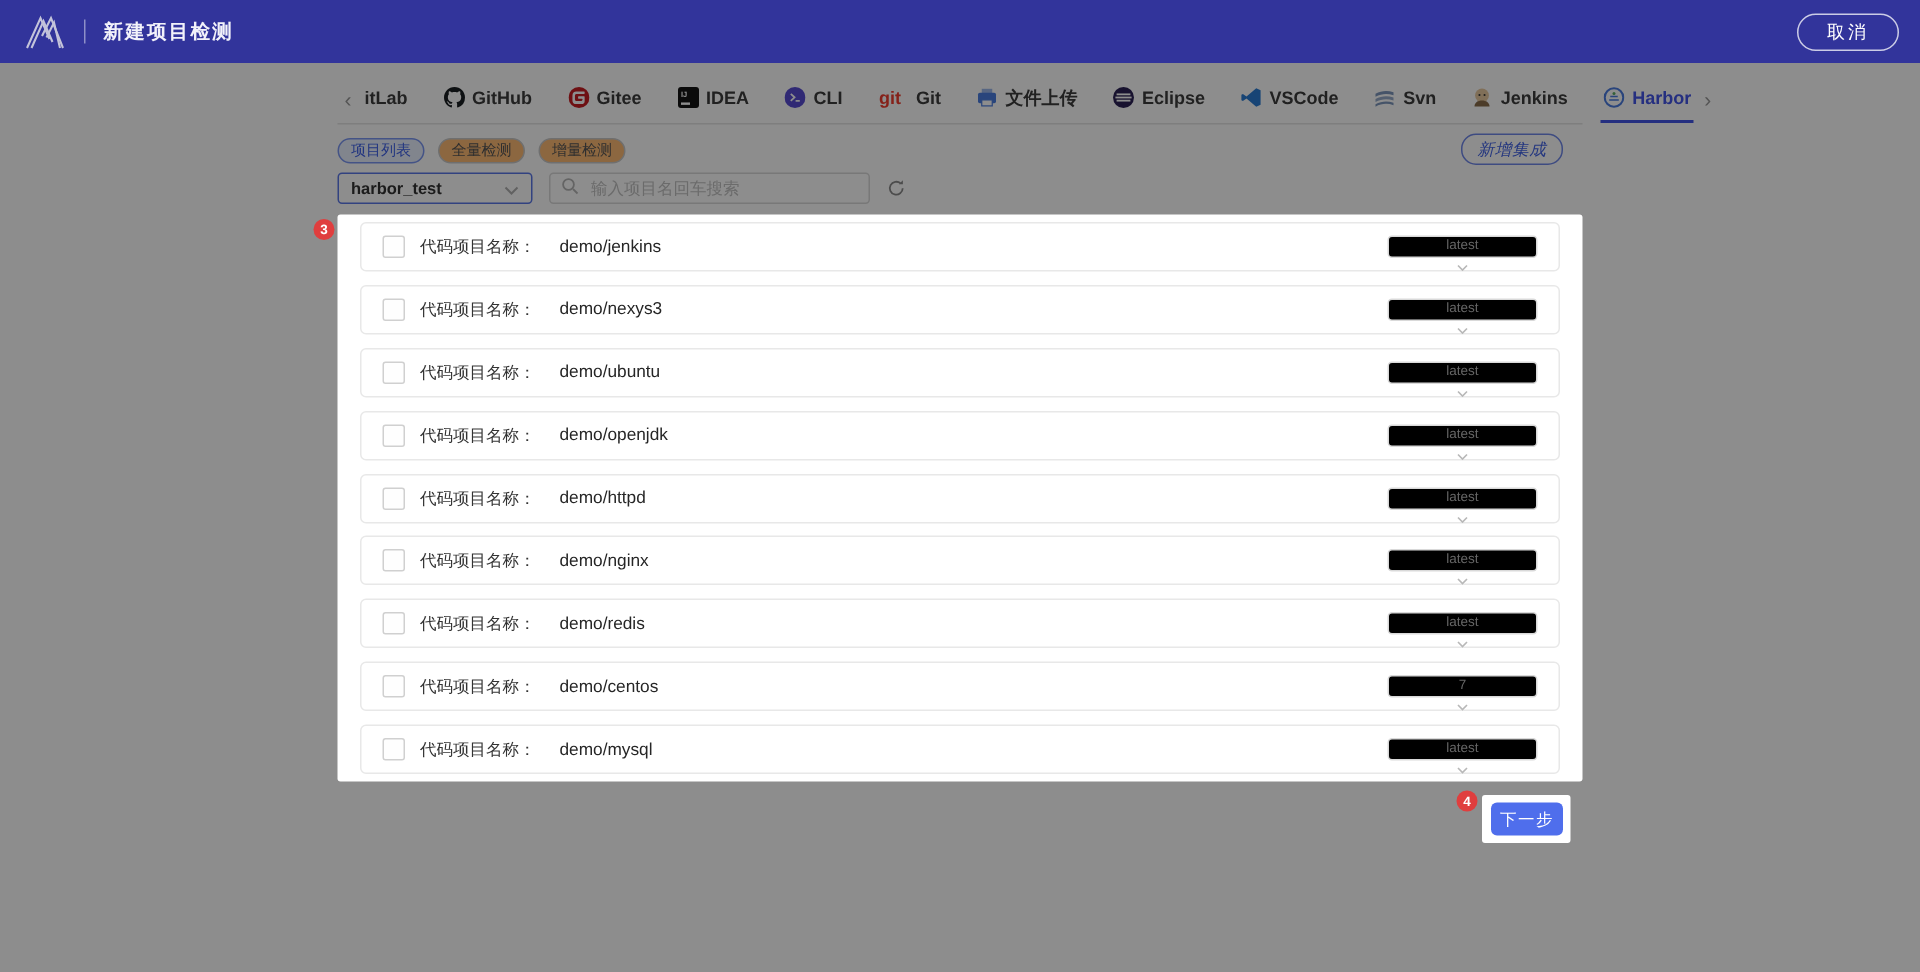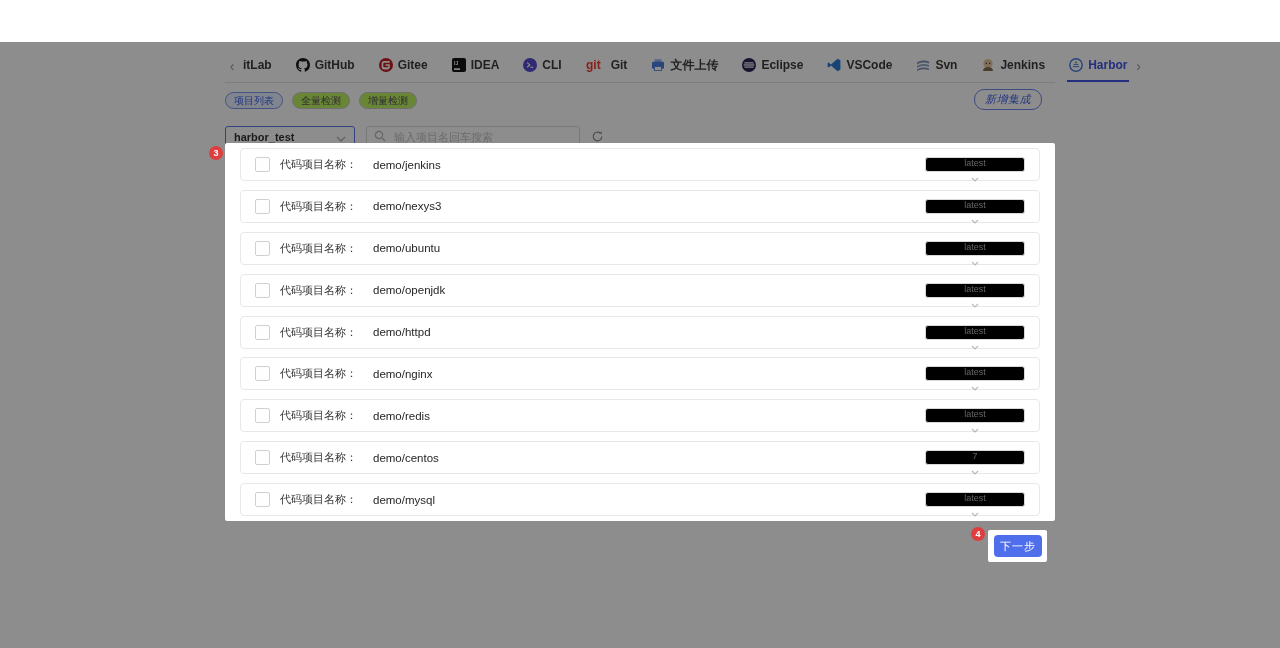--- a/index.html
+++ b/index.html
@@ -24,27 +24,27 @@
   .tab{display:flex;align-items:center;gap:5px;cursor:pointer;height:100%;box-sizing:border-box;
     border-bottom:2px solid transparent;padding:0 2px;}
   .tab-label{font-size:12px;font-weight:bold;color:#3c3c3c;white-space:nowrap;}
   .tab.active{border-bottom-color:#4456e8;}
   .tab.active .tab-label{color:#4456e8;}
   .tab-icon{display:flex;align-items:center;}
   .tab-icon:empty{display:none;}
 
   .pills-row{position:relative;margin-top:8px;height:18px;display:flex;align-items:center;}
   .pill-group{display:flex;gap:9px;}
-  .pill{font-size:10px;color:#555;background:#bef264;border:1px solid #c9c9c9;border-radius:9px;
+  .pill{font-size:10px;color:#555;background:#fdba74;border:1px solid #c9c9c9;border-radius:9px;
     padding:2px 8px;cursor:pointer;line-height:1.1;}
   .pill.active{color:#3f62e8;background:#eaf0ff;border-color:#7b97f2;}
   .add-btn{position:absolute;right:13px;top:-2px;font-size:11px;color:#4465e6;background:transparent;
     border:1px solid #7088ea;border-radius:10px;padding:2px 10px;cursor:pointer;letter-spacing:.5px;font-style:italic;}
 
-  .filter-row{margin-top:17px;height:21px;display:flex;align-items:center;gap:11px;}
+  .filter-row{margin-top:6px;height:21px;display:flex;align-items:center;gap:11px;}
   .select-box{width:130px;height:21px;border:1px solid #5b78e8;border-radius:3px;box-sizing:border-box;
     display:flex;align-items:center;justify-content:space-between;padding:0 8px;cursor:pointer;background:#fff;}
   .select-value{font-size:11px;color:#333;font-weight:bold;}
   .search-box{width:214px;height:21px;border:1px solid #d9d9d9;border-radius:3px;box-sizing:border-box;
     display:flex;align-items:center;padding:0 7px;gap:6px;background:#fff;}
   .search-box input{border:none;outline:none;flex:1;font-size:11px;color:#333;background:transparent;
     font-family:"Liberation Sans",sans-serif;}
   .search-box input::placeholder{color:#c2c2c2;}
   .refresh{display:flex;align-items:center;cursor:pointer;}
 
@@ -72,20 +72,35 @@
   .next-btn{position:absolute;left:6px;top:5px;width:48px;height:22px;background:#4f6eec;color:#fff;
     border:none;border-radius:4px;font-size:11px;letter-spacing:1px;cursor:pointer;
     display:flex;align-items:center;justify-content:center;font-family:"Liberation Sans",sans-serif;}
   .badge-4{left:-17px;top:-3px;}
 </style>
 </head>
 <body>
 
 <div class="app">
 
+  <div class="header">
+    <span class="logo">
+      <svg width="32" height="28" viewBox="0 0 32 28">
+        <g fill="none" stroke="#c3c3da" stroke-width="1.4">
+          <path d="M4 25 L13 5 L19 19"></path>
+          <path d="M7 25 L15 7 L21 21"></path>
+          <path d="M14 17 L20 5 L28 25"></path>
+          <path d="M17 18 L22 8 L26 25"></path>
+        </g>
+      </svg>
+    </span>
+    <span class="header-divider"></span>
+    <span class="header-title">新建项目检测</span>
+    <button class="cancel-btn">取消</button>
+  </div>
 
   <div class="content">
 
     <div class="tab-bar">
       <span class="tab-scroll">‹</span>
       <div class="tab-list">
 
           <div class="tab">
 
             <span class="tab-label">itLab</span>

